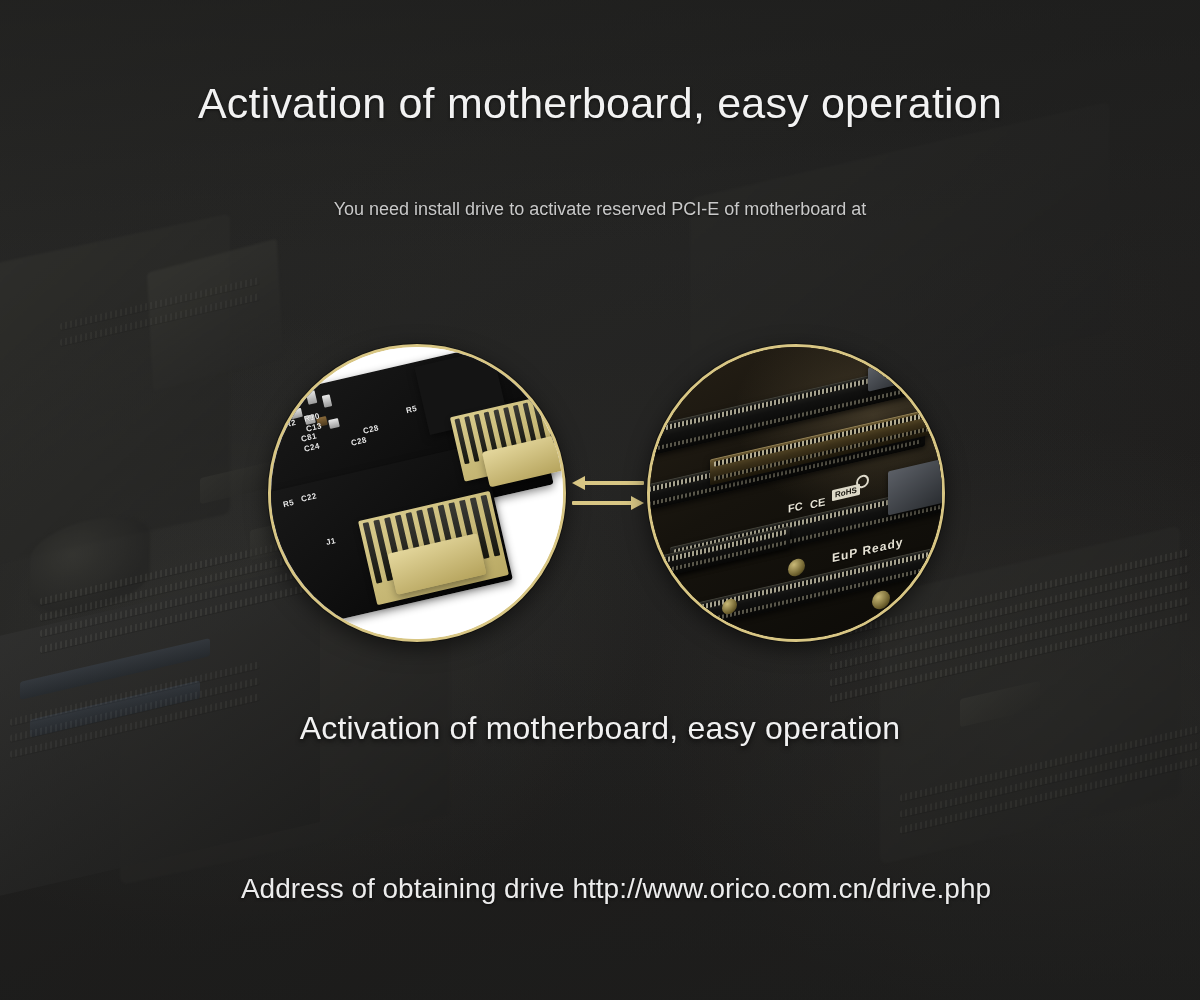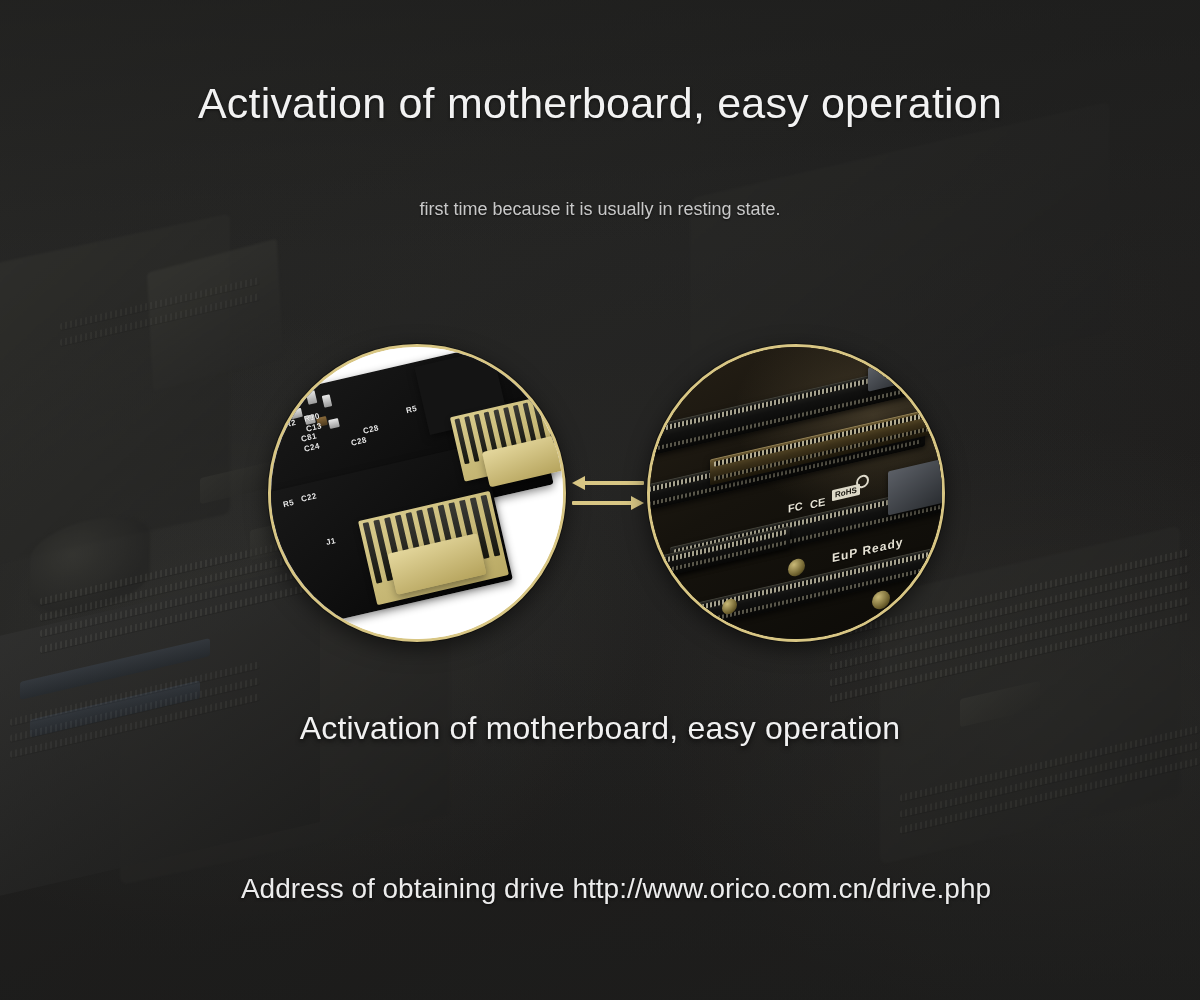--- a/index.html
+++ b/index.html
@@ -301,21 +301,21 @@
       <div class="slot"></div>
   </div>
 
   <div class="chip" style="left:200px;top:470px;width:70px;height:26px;"></div>
   <div class="chip" style="left:250px;top:520px;width:90px;height:30px;"></div>
   <div class="chip" style="left:960px;top:690px;width:80px;height:28px;"></div>
 
   <h1 class="title">Activation of motherboard, easy operation</h1>
 
   <div class="subtitle">
-    <span class="line">first time because it is usually in resting state.</span>
+    <span class="line">You need install drive to activate reserved PCI-E of motherboard at</span>
   </div>
 
   <div class="circle circle-left">
     <div class="circle-inner">
       <div class="card-white"></div>
 
       <div class="pcb pcb-main"></div>
       <div class="pcb pcb-tab"></div>
       <div class="pcb pcb-lower"></div>
 

